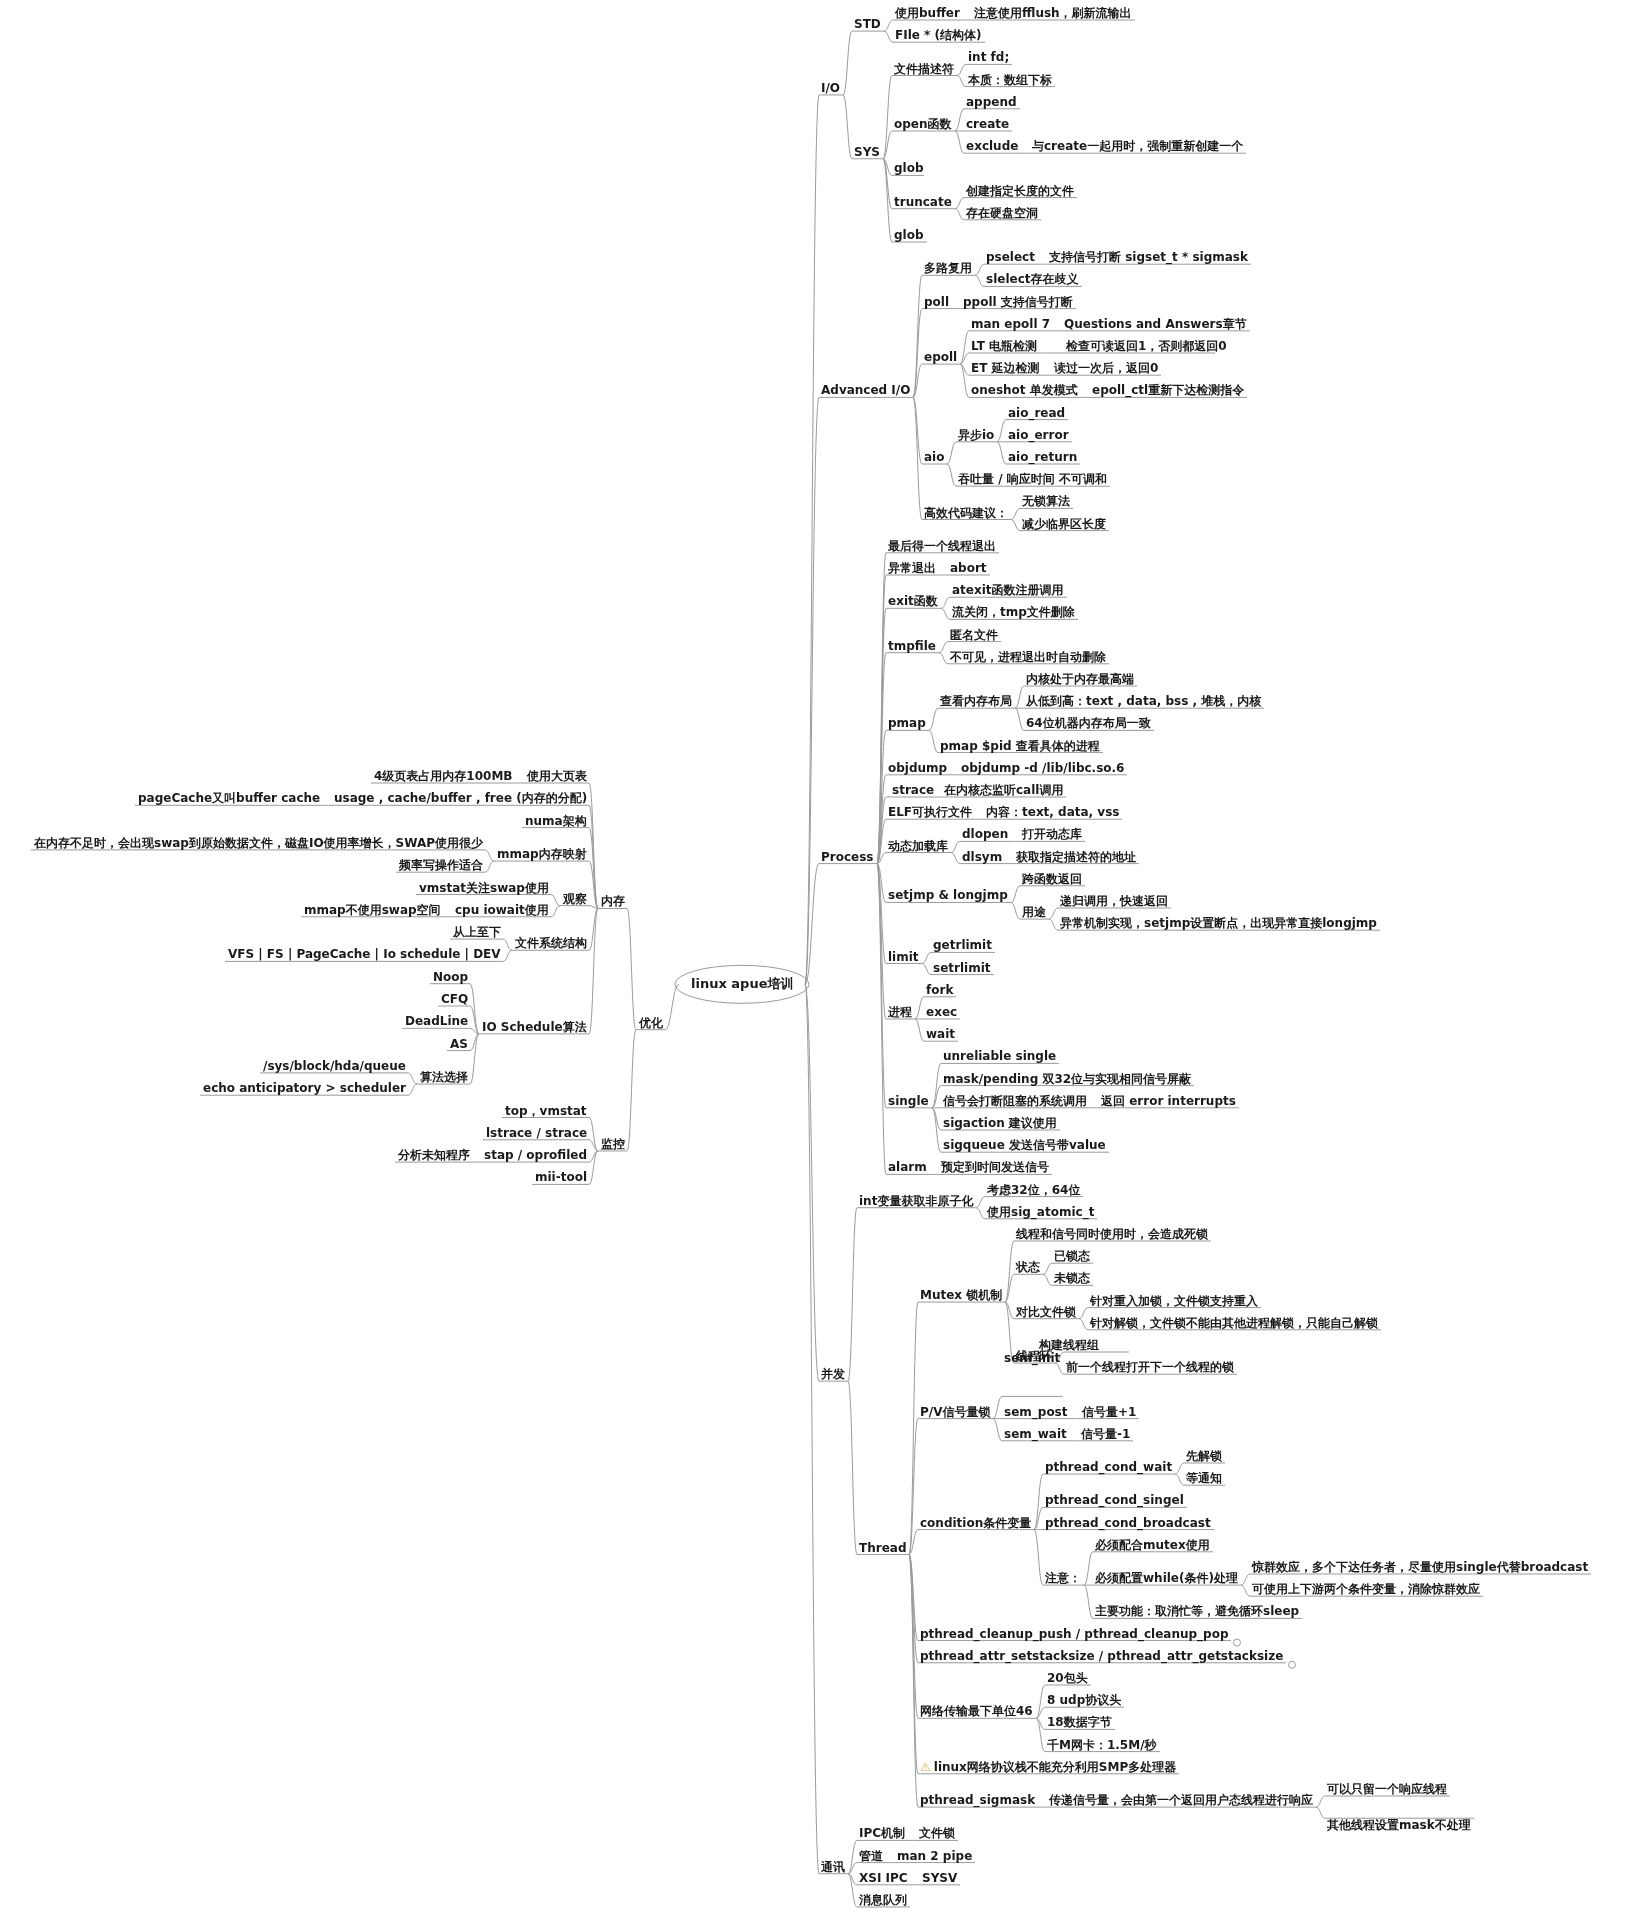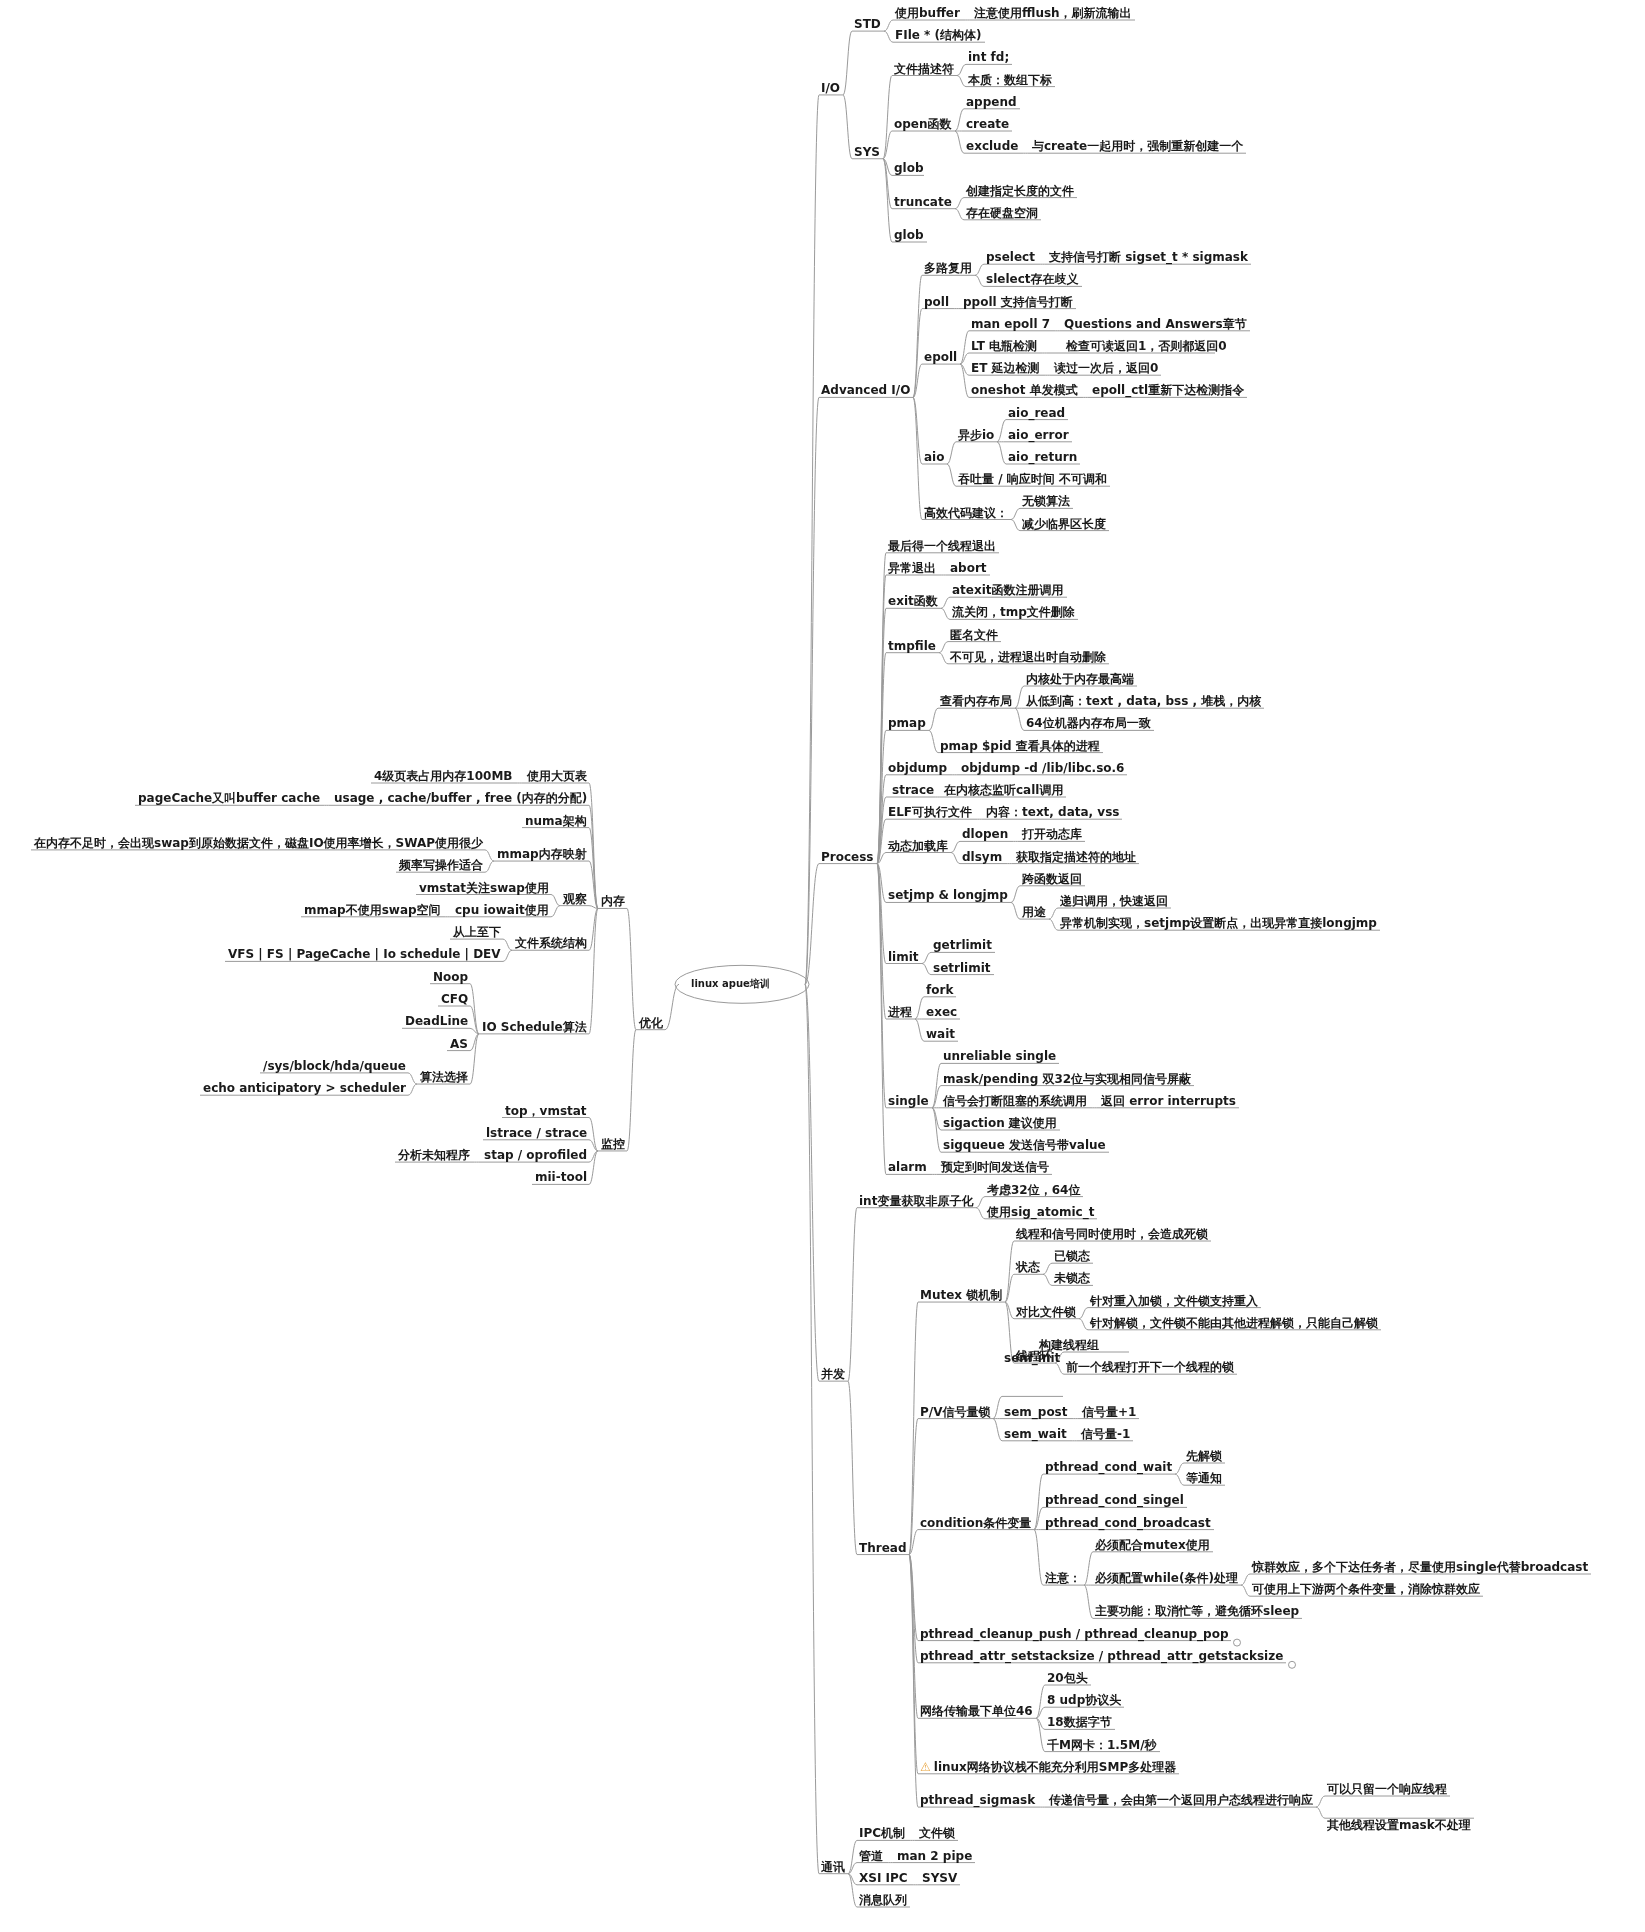--- a/index.html
+++ b/index.html
@@ -1,21 +1,21 @@
 <!DOCTYPE html>
 <html><head>
 <meta charset="utf-8">
 <style>
   html,body{margin:0;padding:0;background:#ffffff;}
   #map{position:relative;width:1645px;height:1932px;background:#ffffff;overflow:hidden;
        font-family:"DejaVu Sans","Liberation Sans",sans-serif;}
   #links{position:absolute;left:0;top:0;}
   .node{position:absolute;white-space:nowrap;font-size:12px;line-height:15px;
         font-weight:bold;color:#1a1a1a;cursor:default;}
-  .root-node{font-size:10px;}
+  .root-node{font-size:13px;}
   .wicon{font-style:normal;margin-right:3px;}
 </style>
 </head>
 <body>
 
 <div id="map">
   <svg id="links" width="1645" height="1932">
       <path d="M805 984.3124999999999 C812 984.3124999999999 812 94.925 819 94.925 M819 94.925 h24 M843 94.925 C847.5 94.925 847.5 31.1 852 31.1 M852 31.1 h32 M884 31.1 C888.5 31.1 888.5 20 893 20 M893 20 h70 M963 20 C967.5 20 967.5 20 972 20 M972 20 h163 M884 31.1 C888.5 31.1 888.5 42.2 893 42.2 M893 42.2 h92 M843 94.925 C847.5 94.925 847.5 158.75 852 158.75 M852 158.75 h31 M883 158.75 C887.5 158.75 887.5 75.5 892 75.5 M892 75.5 h65 M957 75.5 C961.5 75.5 961.5 64.4 966 64.4 M966 64.4 h46 M957 75.5 C961.5 75.5 961.5 86.6 966 86.6 M966 86.6 h89 M883 158.75 C887.5 158.75 887.5 131 892 131 M892 131 h63 M955 131 C959.5 131 959.5 108.8 964 108.8 M964 108.8 h56 M955 131 C959.5 131 959.5 131 964 131 M964 131 h48 M955 131 C959.5 131 959.5 153.2 964 153.2 M964 153.2 h57 M1021 153.2 C1025.5 153.2 1025.5 153.2 1030 153.2 M1030 153.2 h216 M883 158.75 C887.5 158.75 887.5 175.4 892 175.4 M892 175.4 h32 M883 158.75 C887.5 158.75 887.5 208.7 892 208.7 M892 208.7 h63 M955 208.7 C959.5 208.7 959.5 197.6 964 197.6 M964 197.6 h113 M955 208.7 C959.5 208.7 959.5 219.79999999999998 964 219.79999999999998 M964 219.79999999999998 h77 M883 158.75 C887.5 158.75 887.5 242 892 242 M892 242 h35 M805 984.3124999999999 C812 984.3124999999999 812 397.4 819 397.4 M819 397.4 h94 M913 397.4 C917.5 397.4 917.5 275.29999999999995 922 275.29999999999995 M922 275.29999999999995 h53 M975 275.29999999999995 C979.5 275.29999999999995 979.5 264.2 984 264.2 M984 264.2 h54 M1038 264.2 C1042.5 264.2 1042.5 264.2 1047 264.2 M1047 264.2 h204 M975 275.29999999999995 C979.5 275.29999999999995 979.5 286.4 984 286.4 M984 286.4 h98 M913 397.4 C917.5 397.4 917.5 308.59999999999997 922 308.59999999999997 M922 308.59999999999997 h30 M952 308.59999999999997 C956.5 308.59999999999997 956.5 308.59999999999997 961 308.59999999999997 M961 308.59999999999997 h115 M913 397.4 C917.5 397.4 917.5 364.1 922 364.1 M922 364.1 h38 M960 364.1 C964.5 364.1 964.5 330.8 969 330.8 M969 330.8 h84 M1053 330.8 C1057.5 330.8 1057.5 330.8 1062 330.8 M1062 330.8 h188 M960 364.1 C964.5 364.1 964.5 353 969 353 M969 353 h71 M1040 353 C1044.5 353 1044.5 353 1049 353 M1049 353 h166 M960 364.1 C964.5 364.1 964.5 375.2 969 375.2 M969 375.2 h74 M1043 375.2 C1047.5 375.2 1047.5 375.2 1052 375.2 M1052 375.2 h109 M960 364.1 C964.5 364.1 964.5 397.4 969 397.4 M969 397.4 h112 M1081 397.4 C1085.5 397.4 1085.5 397.4 1090 397.4 M1090 397.4 h157 M913 397.4 C917.5 397.4 917.5 464 922 464 M922 464 h25 M947 464 C951.5 464 951.5 441.79999999999995 956 441.79999999999995 M956 441.79999999999995 h41 M997 441.79999999999995 C1001.5 441.79999999999995 1001.5 419.59999999999997 1006 419.59999999999997 M1006 419.59999999999997 h62 M997 441.79999999999995 C1001.5 441.79999999999995 1001.5 441.8 1006 441.8 M1006 441.8 h66 M997 441.79999999999995 C1001.5 441.79999999999995 1001.5 464 1006 464 M1006 464 h74 M947 464 C951.5 464 951.5 486.2 956 486.2 M956 486.2 h154 M913 397.4 C917.5 397.4 917.5 519.5 922 519.5 M922 519.5 h89 M1011 519.5 C1015.5 519.5 1015.5 508.4 1020 508.4 M1020 508.4 h53 M1011 519.5 C1015.5 519.5 1015.5 530.5999999999999 1020 530.5999999999999 M1020 530.5999999999999 h89 M805 984.3124999999999 C812 984.3124999999999 812 863.5999999999999 819 863.5999999999999 M819 863.5999999999999 h58 M877 863.5999999999999 C881.5 863.5999999999999 881.5 552.8 886 552.8 M886 552.8 h113 M877 863.5999999999999 C881.5 863.5999999999999 881.5 575 886 575 M886 575 h53 M939 575 C943.5 575 943.5 575 948 575 M948 575 h42 M877 863.5999999999999 C881.5 863.5999999999999 881.5 608.3 886 608.3 M886 608.3 h55 M941 608.3 C945.5 608.3 945.5 597.1999999999999 950 597.1999999999999 M950 597.1999999999999 h117 M941 608.3 C945.5 608.3 945.5 619.4 950 619.4 M950 619.4 h128 M877 863.5999999999999 C881.5 863.5999999999999 881.5 652.7 886 652.7 M886 652.7 h53 M939 652.7 C943.5 652.7 943.5 641.6 948 641.6 M948 641.6 h53 M939 652.7 C943.5 652.7 943.5 663.8 948 663.8 M948 663.8 h161 M877 863.5999999999999 C881.5 863.5999999999999 881.5 730.4000000000001 886 730.4000000000001 M886 730.4000000000001 h43 M929 730.4000000000001 C933.5 730.4000000000001 933.5 708.2 938 708.2 M938 708.2 h77 M1015 708.2 C1019.5 708.2 1019.5 686 1024 686 M1024 686 h113 M1015 708.2 C1019.5 708.2 1019.5 708.1999999999999 1024 708.1999999999999 M1024 708.1999999999999 h240 M1015 708.2 C1019.5 708.2 1019.5 730.4 1024 730.4 M1024 730.4 h130 M929 730.4000000000001 C933.5 730.4000000000001 933.5 752.6 938 752.6 M938 752.6 h165 M877 863.5999999999999 C881.5 863.5999999999999 881.5 774.8 886 774.8 M886 774.8 h64 M950 774.8 C954.5 774.8 954.5 774.8 959 774.8 M959 774.8 h168 M877 863.5999999999999 C881.5 863.5999999999999 881.5 797 886 797 M886 797 h47 M933 797 C937.5 797 937.5 797 942 797 M942 797 h124 M877 863.5999999999999 C881.5 863.5999999999999 881.5 819.1999999999999 886 819.1999999999999 M886 819.1999999999999 h89 M975 819.1999999999999 C979.5 819.1999999999999 979.5 819.1999999999999 984 819.1999999999999 M984 819.1999999999999 h138 M877 863.5999999999999 C881.5 863.5999999999999 881.5 852.5 886 852.5 M886 852.5 h65 M951 852.5 C955.5 852.5 955.5 841.4 960 841.4 M960 841.4 h51 M1011 841.4 C1015.5 841.4 1015.5 841.4 1020 841.4 M1020 841.4 h65 M951 852.5 C955.5 852.5 955.5 863.6 960 863.6 M960 863.6 h45 M1005 863.6 C1009.5 863.6 1009.5 863.6 1014 863.6 M1014 863.6 h125 M877 863.5999999999999 C881.5 863.5999999999999 881.5 902.4499999999999 886 902.4499999999999 M886 902.4499999999999 h125 M1011 902.4499999999999 C1015.5 902.4499999999999 1015.5 885.8 1020 885.8 M1020 885.8 h65 M1011 902.4499999999999 C1015.5 902.4499999999999 1015.5 919.0999999999999 1020 919.0999999999999 M1020 919.0999999999999 h29 M1049 919.0999999999999 C1053.5 919.0999999999999 1053.5 908 1058 908 M1058 908 h113 M1049 919.0999999999999 C1053.5 919.0999999999999 1053.5 930.1999999999999 1058 930.1999999999999 M1058 930.1999999999999 h322 M877 863.5999999999999 C881.5 863.5999999999999 881.5 963.5 886 963.5 M886 963.5 h36 M922 963.5 C926.5 963.5 926.5 952.4 931 952.4 M931 952.4 h64 M922 963.5 C926.5 963.5 926.5 974.6 931 974.6 M931 974.6 h63 M877 863.5999999999999 C881.5 863.5999999999999 881.5 1018.9999999999999 886 1018.9999999999999 M886 1018.9999999999999 h29 M915 1018.9999999999999 C919.5 1018.9999999999999 919.5 996.8 924 996.8 M924 996.8 h32 M915 1018.9999999999999 C919.5 1018.9999999999999 919.5 1019 924 1019 M924 1019 h36 M915 1018.9999999999999 C919.5 1018.9999999999999 919.5 1041.1999999999998 924 1041.1999999999998 M924 1041.1999999999998 h34 M877 863.5999999999999 C881.5 863.5999999999999 881.5 1107.8 886 1107.8 M886 1107.8 h46 M932 1107.8 C936.5 1107.8 936.5 1063.3999999999999 941 1063.3999999999999 M941 1063.3999999999999 h118 M932 1107.8 C936.5 1107.8 936.5 1085.6 941 1085.6 M941 1085.6 h253 M932 1107.8 C936.5 1107.8 936.5 1107.8 941 1107.8 M941 1107.8 h149 M1090 1107.8 C1094.5 1107.8 1094.5 1107.8 1099 1107.8 M1099 1107.8 h140 M932 1107.8 C936.5 1107.8 936.5 1130 941 1130 M941 1130 h119 M932 1107.8 C936.5 1107.8 936.5 1152.2 941 1152.2 M941 1152.2 h168 M877 863.5999999999999 C881.5 863.5999999999999 881.5 1174.3999999999999 886 1174.3999999999999 M886 1174.3999999999999 h44 M930 1174.3999999999999 C934.5 1174.3999999999999 934.5 1174.3999999999999 939 1174.3999999999999 M939 1174.3999999999999 h113 M805 984.3124999999999 C812 984.3124999999999 812 1381.1374999999998 819 1381.1374999999998 M819 1381.1374999999998 h29 M848 1381.1374999999998 C852.5 1381.1374999999998 852.5 1207.6999999999998 857 1207.6999999999998 M857 1207.6999999999998 h119 M976 1207.6999999999998 C980.5 1207.6999999999998 980.5 1196.6 985 1196.6 M985 1196.6 h98 M976 1207.6999999999998 C980.5 1207.6999999999998 980.5 1218.8 985 1218.8 M985 1218.8 h112 M848 1381.1374999999998 C852.5 1381.1374999999998 852.5 1554.5749999999998 857 1554.5749999999998 M857 1554.5749999999998 h52 M909 1554.5749999999998 C913.5 1554.5749999999998 913.5 1302.05 918 1302.05 M918 1302.05 h87 M1005 1302.05 C1009.5 1302.05 1009.5 1241 1014 1241 M1014 1241 h197 M1005 1302.05 C1009.5 1302.05 1009.5 1274.3 1014 1274.3 M1014 1274.3 h29 M1043 1274.3 C1047.5 1274.3 1047.5 1263.2 1052 1263.2 M1052 1263.2 h41 M1043 1274.3 C1047.5 1274.3 1047.5 1285.3999999999999 1052 1285.3999999999999 M1052 1285.3999999999999 h41 M1005 1302.05 C1009.5 1302.05 1009.5 1318.6999999999998 1014 1318.6999999999998 M1014 1318.6999999999998 h65 M1079 1318.6999999999998 C1083.5 1318.6999999999998 1083.5 1307.6 1088 1307.6 M1088 1307.6 h173 M1079 1318.6999999999998 C1083.5 1318.6999999999998 1083.5 1329.8 1088 1329.8 M1088 1329.8 h293 M1005 1302.05 C1009.5 1302.05 1009.5 1363.1 1014 1363.1 M1014 1363.1 h41 M1055 1363.1 C1059.5 1363.1 1059.5 1352 1064 1352 M1064 1352 h65 M1055 1363.1 C1059.5 1363.1 1059.5 1374.2 1064 1374.2 M1064 1374.2 h173 M909 1554.5749999999998 C913.5 1554.5749999999998 913.5 1418.6 918 1418.6 M918 1418.6 h75 M993 1418.6 C997.5 1418.6 997.5 1396.3999999999999 1002 1396.3999999999999 M1002 1396.3999999999999 h61 M993 1418.6 C997.5 1418.6 997.5 1418.6 1002 1418.6 M1002 1418.6 h69 M1071 1418.6 C1075.5 1418.6 1075.5 1418.6 1080 1418.6 M1080 1418.6 h59 M993 1418.6 C997.5 1418.6 997.5 1440.8 1002 1440.8 M1002 1440.8 h68 M1070 1440.8 C1074.5 1440.8 1074.5 1440.8 1079 1440.8 M1079 1440.8 h54 M909 1554.5749999999998 C913.5 1554.5749999999998 913.5 1529.6 918 1529.6 M918 1529.6 h116 M1034 1529.6 C1038.5 1529.6 1038.5 1474.1 1043 1474.1 M1043 1474.1 h132 M1175 1474.1 C1179.5 1474.1 1179.5 1463 1184 1463 M1184 1463 h41 M1175 1474.1 C1179.5 1474.1 1179.5 1485.2 1184 1485.2 M1184 1485.2 h41 M1034 1529.6 C1038.5 1529.6 1038.5 1507.3999999999999 1043 1507.3999999999999 M1043 1507.3999999999999 h144 M1034 1529.6 C1038.5 1529.6 1038.5 1529.6 1043 1529.6 M1043 1529.6 h171 M1034 1529.6 C1038.5 1529.6 1038.5 1585.1 1043 1585.1 M1043 1585.1 h41 M1084 1585.1 C1088.5 1585.1 1088.5 1551.8 1093 1551.8 M1093 1551.8 h120 M1084 1585.1 C1088.5 1585.1 1088.5 1585.1 1093 1585.1 M1093 1585.1 h148 M1241 1585.1 C1245.5 1585.1 1245.5 1574 1250 1574 M1250 1574 h341 M1241 1585.1 C1245.5 1585.1 1245.5 1596.2 1250 1596.2 M1250 1596.2 h233 M1084 1585.1 C1088.5 1585.1 1088.5 1618.3999999999999 1093 1618.3999999999999 M1093 1618.3999999999999 h209 M909 1554.5749999999998 C913.5 1554.5749999999998 913.5 1640.6 918 1640.6 M918 1640.6 h313 M909 1554.5749999999998 C913.5 1554.5749999999998 913.5 1662.8 918 1662.8 M918 1662.8 h368 M909 1554.5749999999998 C913.5 1554.5749999999998 913.5 1718.3 918 1718.3 M918 1718.3 h118 M1036 1718.3 C1040.5 1718.3 1040.5 1685 1045 1685 M1045 1685 h46 M1036 1718.3 C1040.5 1718.3 1040.5 1707.2 1045 1707.2 M1045 1707.2 h79 M1036 1718.3 C1040.5 1718.3 1040.5 1729.3999999999999 1045 1729.3999999999999 M1045 1729.3999999999999 h70 M1036 1718.3 C1040.5 1718.3 1040.5 1751.6 1045 1751.6 M1045 1751.6 h115 M909 1554.5749999999998 C913.5 1554.5749999999998 913.5 1773.8 918 1773.8 M918 1773.8 h261 M909 1554.5749999999998 C913.5 1554.5749999999998 913.5 1807.1 918 1807.1 M918 1807.1 h120 M1038 1807.1 C1042.5 1807.1 1042.5 1807.1 1047 1807.1 M1047 1807.1 h269 M1316 1807.1 C1320.5 1807.1 1320.5 1796 1325 1796 M1325 1796 h125 M1316 1807.1 C1320.5 1807.1 1320.5 1818.2 1325 1818.2 M1325 1818.2 h149 M805 984.3124999999999 C812 984.3124999999999 812 1873.6999999999998 819 1873.6999999999998 M819 1873.6999999999998 h29 M848 1873.6999999999998 C852.5 1873.6999999999998 852.5 1840.3999999999999 857 1840.3999999999999 M857 1840.3999999999999 h51 M908 1840.3999999999999 C912.5 1840.3999999999999 912.5 1840.3999999999999 917 1840.3999999999999 M917 1840.3999999999999 h41 M848 1873.6999999999998 C852.5 1873.6999999999998 852.5 1862.6 857 1862.6 M857 1862.6 h29 M886 1862.6 C890.5 1862.6 890.5 1862.6 895 1862.6 M895 1862.6 h80 M848 1873.6999999999998 C852.5 1873.6999999999998 852.5 1884.8 857 1884.8 M857 1884.8 h54 M911 1884.8 C915.5 1884.8 915.5 1884.8 920 1884.8 M920 1884.8 h40 M848 1873.6999999999998 C852.5 1873.6999999999998 852.5 1907 857 1907 M857 1907 h53 M679 984.3124999999999 C672 984.3124999999999 672 1029.69375 665 1029.69375 M636 1029.69375 h29 M636 1029.69375 C631.5 1029.69375 631.5 908.4375 627 908.4375 M598 908.4375 h29 M598 908.4375 C593.5 908.4375 593.5 783 589 783 M524 783 h65 M524 783 C519.5 783 519.5 783 515 783 M371 783 h144 M598 908.4375 C593.5 908.4375 593.5 805.3 589 805.3 M331 805.3 h258 M331 805.3 C326.5 805.3 326.5 805.3 322 805.3 M135 805.3 h187 M598 908.4375 C593.5 908.4375 593.5 827.6 589 827.6 M522 827.6 h67 M598 908.4375 C593.5 908.4375 593.5 861.05 589 861.05 M494 861.05 h95 M494 861.05 C489.5 861.05 489.5 849.9 485 849.9 M31 849.9 h454 M494 861.05 C489.5 861.05 489.5 872.2 485 872.2 M396 872.2 h89 M598 908.4375 C593.5 908.4375 593.5 905.65 589 905.65 M560 905.65 h29 M560 905.65 C555.5 905.65 555.5 894.5 551 894.5 M416 894.5 h135 M560 905.65 C555.5 905.65 555.5 916.8 551 916.8 M452 916.8 h99 M452 916.8 C447.5 916.8 447.5 916.8 443 916.8 M301 916.8 h142 M598 908.4375 C593.5 908.4375 593.5 950.25 589 950.25 M512 950.25 h77 M512 950.25 C507.5 950.25 507.5 939.1 503 939.1 M450 939.1 h53 M512 950.25 C507.5 950.25 507.5 961.4 503 961.4 M225 961.4 h278 M598 908.4375 C593.5 908.4375 593.5 1033.875 589 1033.875 M479 1033.875 h110 M479 1033.875 C474.5 1033.875 474.5 983.7 470 983.7 M430 983.7 h40 M479 1033.875 C474.5 1033.875 474.5 1006 470 1006 M438 1006 h32 M479 1033.875 C474.5 1033.875 474.5 1028.3 470 1028.3 M402 1028.3 h68 M479 1033.875 C474.5 1033.875 474.5 1050.6 470 1050.6 M447 1050.6 h23 M479 1033.875 C474.5 1033.875 474.5 1084.0500000000002 470 1084.0500000000002 M417 1084.0500000000002 h53 M417 1084.0500000000002 C412.5 1084.0500000000002 412.5 1072.9 408 1072.9 M260 1072.9 h148 M417 1084.0500000000002 C412.5 1084.0500000000002 412.5 1095.2 408 1095.2 M200 1095.2 h208 M636 1029.69375 C631.5 1029.69375 631.5 1150.95 627 1150.95 M598 1150.95 h29 M598 1150.95 C593.5 1150.95 593.5 1117.5 589 1117.5 M502 1117.5 h87 M598 1150.95 C593.5 1150.95 593.5 1139.8 589 1139.8 M483 1139.8 h106 M598 1150.95 C593.5 1150.95 593.5 1162.1 589 1162.1 M481 1162.1 h108 M481 1162.1 C476.5 1162.1 476.5 1162.1 472 1162.1 M395 1162.1 h77 M598 1150.95 C593.5 1150.95 593.5 1184.4 589 1184.4 M532 1184.4 h57" fill="none" stroke="#9a9a9a" stroke-width="1"></path>
       <ellipse cx="742" cy="984.3124999999999" rx="67" ry="19" fill="none" stroke="#9a9a9a"></ellipse>
       <circle cx="1237" cy="1642.6" r="3.5" fill="#ffffff" stroke="#9a9a9a"></circle>

